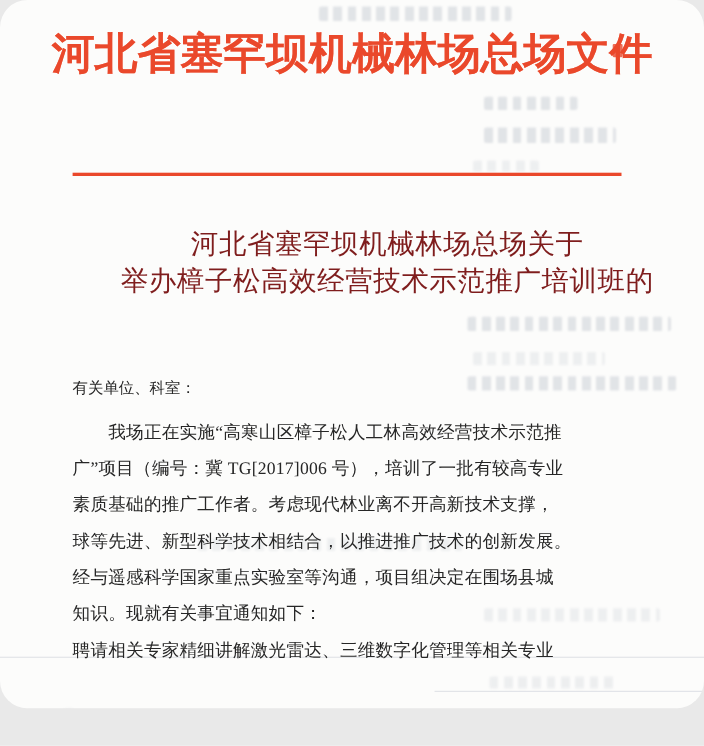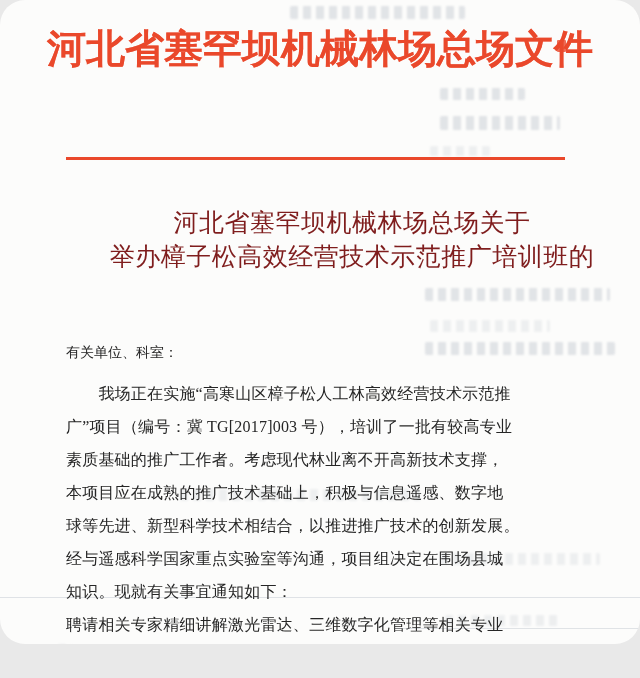--- a/index.html
+++ b/index.html
@@ -90,23 +90,22 @@
   <div class="red-rule"></div>
 
   <div class="notice-title">
     <div>河北省塞罕坝机械林场总场关于</div>
     <div>举办樟子松高效经营技术示范推广培训班的</div>
   </div>
 
   <div class="salutation">有关单位、科室：</div>
   <div class="body-lines">
       <div class="body-line">　　我场正在实施“高寒山区樟子松人工林高效经营技术示范推</div>
-      <div class="body-line">广”项目（编号：冀 TG[2017]003 号），培训了一批有较高专业</div>
+      <div class="body-line">广”项目（编号：冀 TG[2017]006 号），培训了一批有较高专业</div>
       <div class="body-line">素质基础的推广工作者。考虑现代林业离不开高新技术支撑，</div>
-      <div class="body-line">本项目应在成熟的推广技术基础上，积极与信息遥感、数字地</div>
       <div class="body-line">球等先进、新型科学技术相结合，以推进推广技术的创新发展。</div>
       <div class="body-line">经与遥感科学国家重点实验室等沟通，项目组决定在围场县城</div>
       <div class="body-line">知识。现就有关事宜通知如下：</div>
       <div class="body-line">聘请相关专家精细讲解激光雷达、三维数字化管理等相关专业</div>
     </div>
   <div class="section-heading">一、会议时间</div>
 
   <div class="page-number">1</div>
 </div>
 

